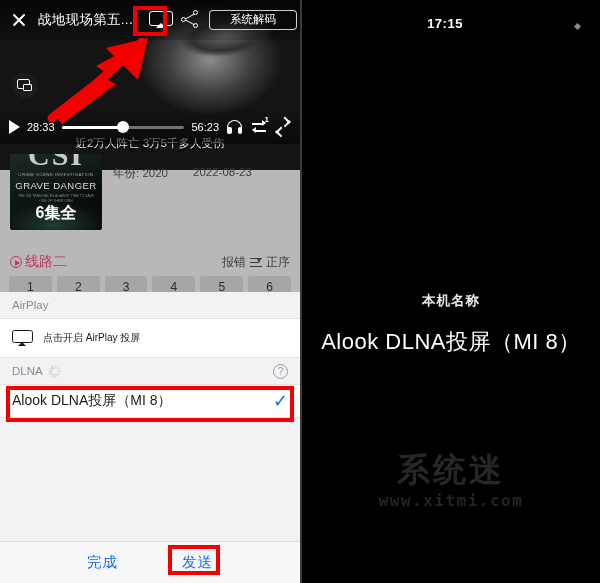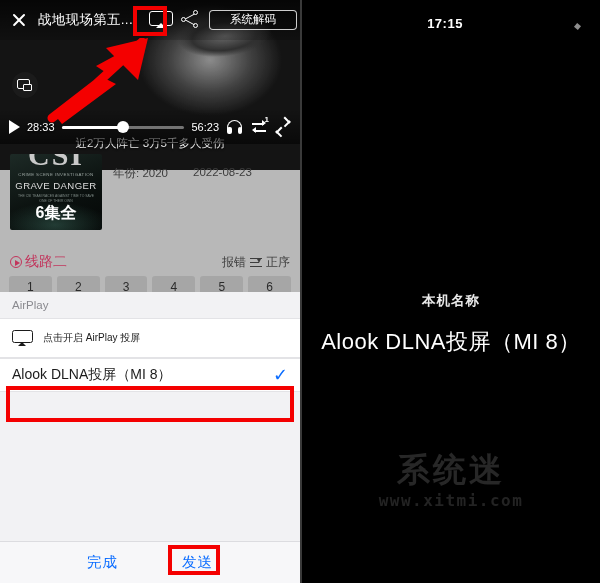--- a/index.html
+++ b/index.html
@@ -288,20 +288,38 @@
         <span>AirPlay</span>
       </div>
       <div class="row-card">
         <div class="ap-ico">
           <div class="scr"></div>
           <div class="tri"></div>
         </div>
         <div class="lbl">点击开启 AirPlay 投屏</div>
       </div>
 
+      <div class="sec-head">
+        <span>DLNA</span>
+        <span class="spin" id="spin">
+            <i style="transform: rotate(0deg); opacity: 0.3;"></i>
+            <i style="transform: rotate(30deg); opacity: 0.36;"></i>
+            <i style="transform: rotate(60deg); opacity: 0.42;"></i>
+            <i style="transform: rotate(90deg); opacity: 0.47;"></i>
+            <i style="transform: rotate(120deg); opacity: 0.53;"></i>
+            <i style="transform: rotate(150deg); opacity: 0.59;"></i>
+            <i style="transform: rotate(180deg); opacity: 0.65;"></i>
+            <i style="transform: rotate(210deg); opacity: 0.71;"></i>
+            <i style="transform: rotate(240deg); opacity: 0.77;"></i>
+            <i style="transform: rotate(270deg); opacity: 0.82;"></i>
+            <i style="transform: rotate(300deg); opacity: 0.88;"></i>
+            <i style="transform: rotate(330deg); opacity: 0.94;"></i>
+          </span>
+        <span class="q">?</span>
+      </div>
       <div class="dlna-row">
         <div class="lbl">Alook DLNA投屏（MI 8）</div>
         <div class="check">✓</div>
       </div>
 
       <div class="sheet-fill"></div>
 
       <div class="bottom-bar">
         <div class="b-btn">完成</div>
         <div class="b-btn">发送</div>

